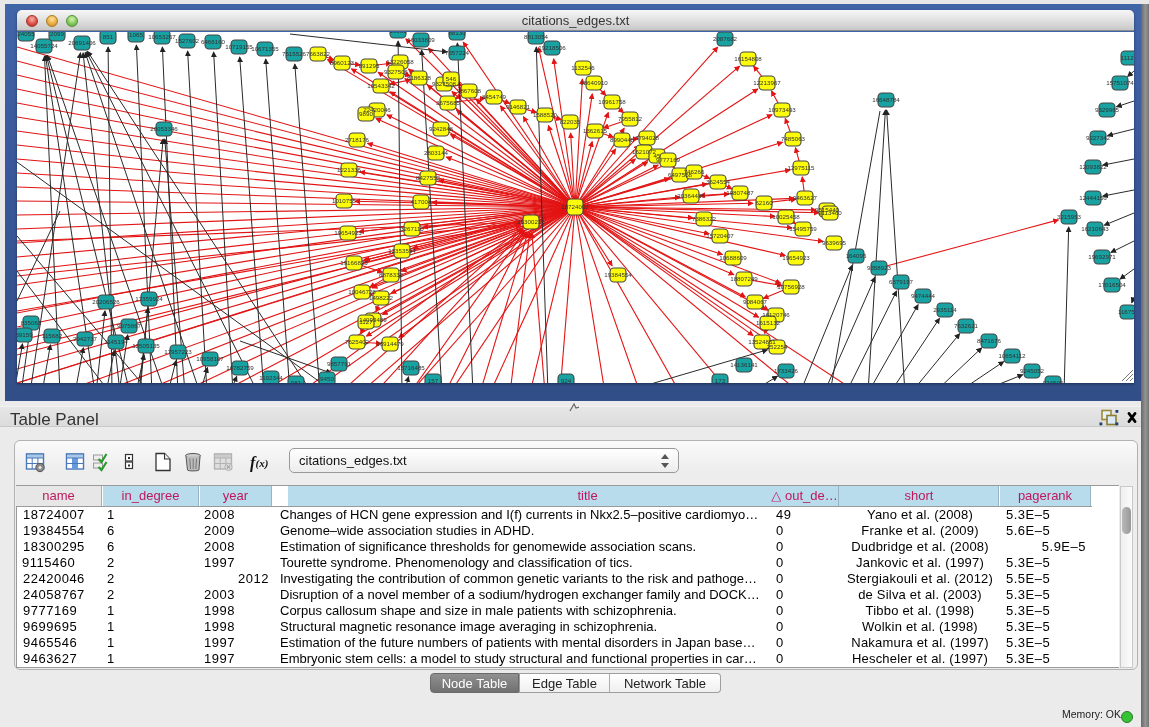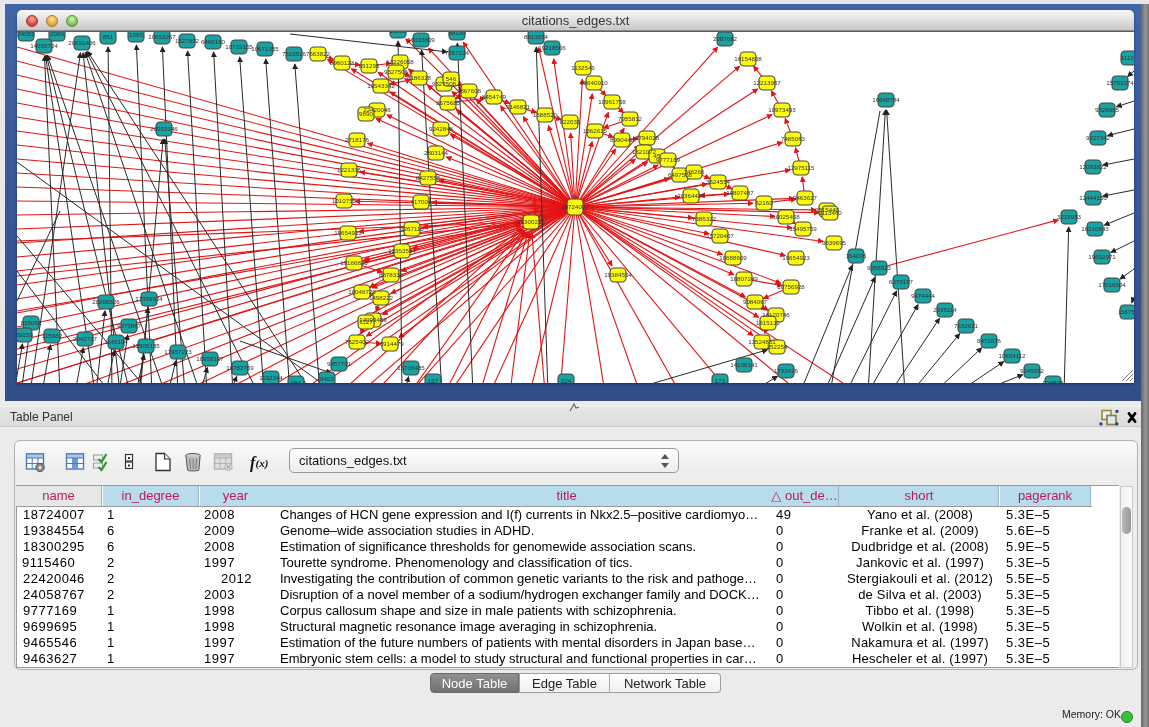--- a/index.html
+++ b/index.html
@@ -14,21 +14,21 @@
  border-bottom:1px solid #8b8b8b;}
 #tbar .title{position:absolute;left:0;right:0;top:3px;text-align:center;font-size:13px;color:#353535;}
 .tl{position:absolute;top:4.5px;width:12px;height:12px;border-radius:50%;}
 #tlr{left:9px;background:radial-gradient(circle at 50% 32%,#f59e96 12%,#da4840 60%,#b33630);border:.5px solid #a0352c}
 #tly{left:29px;background:radial-gradient(circle at 50% 32%,#fbd88a 12%,#e8a83c 60%,#c8862e);border:.5px solid #ab7a20}
 #tlg{left:49px;background:radial-gradient(circle at 50% 32%,#c4eb9e 12%,#7bc556 60%,#5da23c);border:.5px solid #57923a}
 #gwrap{position:absolute;left:0;top:22px;width:1117px;height:351px;background:#fff;overflow:hidden;}
 #panelA{position:absolute;left:0;top:401px;width:1141px;height:326px;background:#ebebeb;}
 #tpbar{position:absolute;left:0;top:406px;width:1141px;height:21px;background:linear-gradient(180deg,#e6e6e6,#dcdcdc);
  border-top:1px solid #f2f2f2;border-bottom:1px solid #c9c9c9;}
-#tpbar span{position:absolute;left:10px;top:3px;font-size:12px;color:#333}
+#tpbar span{position:absolute;left:10px;top:3px;font-size:17px;color:#333}
 #bigpanel{position:absolute;left:14px;top:440px;width:1124px;height:230px;border:1px solid #b2b2b2;
  border-radius:6px;background:linear-gradient(180deg,#fafafa,#ededed 30px,#ededed);}
 #combo{position:absolute;left:289px;top:448px;width:390px;height:25px;border:1px solid #9a9a9a;border-radius:5px;
  background:linear-gradient(180deg,#ffffff,#ececec);font-size:13px;color:#111;}
 #combo .ct{position:absolute;left:9px;top:4px}
 #tablewrap{position:absolute;left:16px;top:485px;width:1103px;height:183px;background:#fff;
  border-left:1px solid #9a9a9a;border-top:1px solid #9a9a9a;border-bottom:1px solid #9a9a9a;}
 .hcell{position:absolute;top:486px;height:20px;background:#b9dcec;border-right:1px solid #98b4c0;
  font-size:13px;color:#be185d;text-align:center;line-height:20px;}
 .hcell.gray{background:#e7e7e7;border-right:1px solid #aaa;}
@@ -687,21 +687,21 @@
     <span class="ct">citations_edges.txt</span>
 <svg width="10" height="16" viewBox="0 0 10 16" style="position:absolute;right:8px;top:4px">
 <path d="M5 1 L9 6 L1 6 Z" fill="#555"></path>
       <path d="M5 15 L9 10 L1 10 Z" fill="#555"></path>
     </svg>
 </div>
 <div id="tablewrap"></div>
 <div class="hcell gray" style="left:16px;width:86px">name</div>
 <div class="hcell" style="left:103px;width:96px">in_degree</div>
 <div class="hcell" style="left:200px;width:72px">year</div>
-<div class="hcell" style="left:267px;width:600px">title</div>
+<div class="hcell" style="left:288px;width:600px">title</div>
 <div class="hcell" style="left:771px;width:68px">△ out_de…</div>
 <div class="hcell" style="left:840px;width:159px">short</div>
 <div class="hcell" style="left:1000px;width:91px">pagerank</div>
 <div id="hdrline"></div>
 <div class="trow" style="top:507px">
     <div class="cell" style="left:16px;width:80px;text-align:left;padding-left:7px">18724007</div>
     <div class="cell" style="left:103px;width:93px;text-align:left;padding-left:4px">1</div>
     <div class="cell" style="left:200px;width:69px;text-align:left;padding-left:4px">2008</div>
     <div class="cell" style="left:273px;width:491px;text-align:left;padding-left:7px;letter-spacing:0px">Changes of HCN gene expression and I(f) currents in Nkx2.5–positive cardiomyo…</div>
     <div class="cell" style="left:771px;width:64px;text-align:left;padding-left:5px">49</div>
@@ -717,35 +717,35 @@
     <div class="cell" style="left:840px;width:160px;text-align:center;letter-spacing:0.2px">Franke et al. (2009)</div>
     <div class="cell" style="left:1000px;width:86px;text-align:left;padding-left:6px">5.6E–5</div>
   </div>
 <div class="trow" style="top:539px">
     <div class="cell" style="left:16px;width:80px;text-align:left;padding-left:7px">18300295</div>
     <div class="cell" style="left:103px;width:93px;text-align:left;padding-left:4px">6</div>
     <div class="cell" style="left:200px;width:69px;text-align:left;padding-left:4px">2008</div>
     <div class="cell" style="left:273px;width:491px;text-align:left;padding-left:7px;letter-spacing:0px">Estimation of significance thresholds for genomewide association scans.</div>
     <div class="cell" style="left:771px;width:64px;text-align:left;padding-left:5px">0</div>
     <div class="cell" style="left:840px;width:160px;text-align:center;letter-spacing:0.2px">Dudbridge et al. (2008)</div>
-    <div class="cell" style="left:1000px;width:86px;text-align:left;padding-left:6px">5.9E–5</div>
+    <div class="cell" style="left:1000px;width:86px;text-align:right;padding-left:6px">5.9E–5</div>
   </div>
 <div class="trow" style="top:555px">
     <div class="cell" style="left:16px;width:80px;text-align:left;padding-left:6px">9115460</div>
     <div class="cell" style="left:103px;width:93px;text-align:left;padding-left:4px">2</div>
     <div class="cell" style="left:200px;width:69px;text-align:left;padding-left:4px">1997</div>
     <div class="cell" style="left:273px;width:491px;text-align:left;padding-left:7px;letter-spacing:0px">Tourette syndrome. Phenomenology and classification of tics.</div>
     <div class="cell" style="left:771px;width:64px;text-align:left;padding-left:5px">0</div>
     <div class="cell" style="left:840px;width:160px;text-align:center;letter-spacing:0.2px">Jankovic et al. (1997)</div>
     <div class="cell" style="left:1000px;width:86px;text-align:left;padding-left:6px">5.3E–5</div>
   </div>
 <div class="trow" style="top:571px">
     <div class="cell" style="left:16px;width:80px;text-align:left;padding-left:7px">22420046</div>
     <div class="cell" style="left:103px;width:93px;text-align:left;padding-left:4px">2</div>
-    <div class="cell" style="left:200px;width:69px;text-align:center;padding-left:4px">2012</div>
+    <div class="cell" style="left:200px;width:69px;text-align:right;padding-left:4px">2012</div>
     <div class="cell" style="left:273px;width:491px;text-align:left;padding-left:7px;letter-spacing:0px">Investigating the contribution of common genetic variants to the risk and pathoge…</div>
     <div class="cell" style="left:771px;width:64px;text-align:left;padding-left:5px">0</div>
     <div class="cell" style="left:840px;width:160px;text-align:center;letter-spacing:0.2px">Stergiakouli et al. (2012)</div>
     <div class="cell" style="left:1000px;width:86px;text-align:left;padding-left:6px">5.5E–5</div>
   </div>
 <div class="trow" style="top:587px">
     <div class="cell" style="left:16px;width:80px;text-align:left;padding-left:7px">24058767</div>
     <div class="cell" style="left:103px;width:93px;text-align:left;padding-left:4px">2</div>
     <div class="cell" style="left:200px;width:69px;text-align:left;padding-left:4px">2003</div>
     <div class="cell" style="left:273px;width:491px;text-align:left;padding-left:7px;letter-spacing:0px">Disruption of a novel member of a sodium/hydrogen exchanger family and DOCK…</div>

